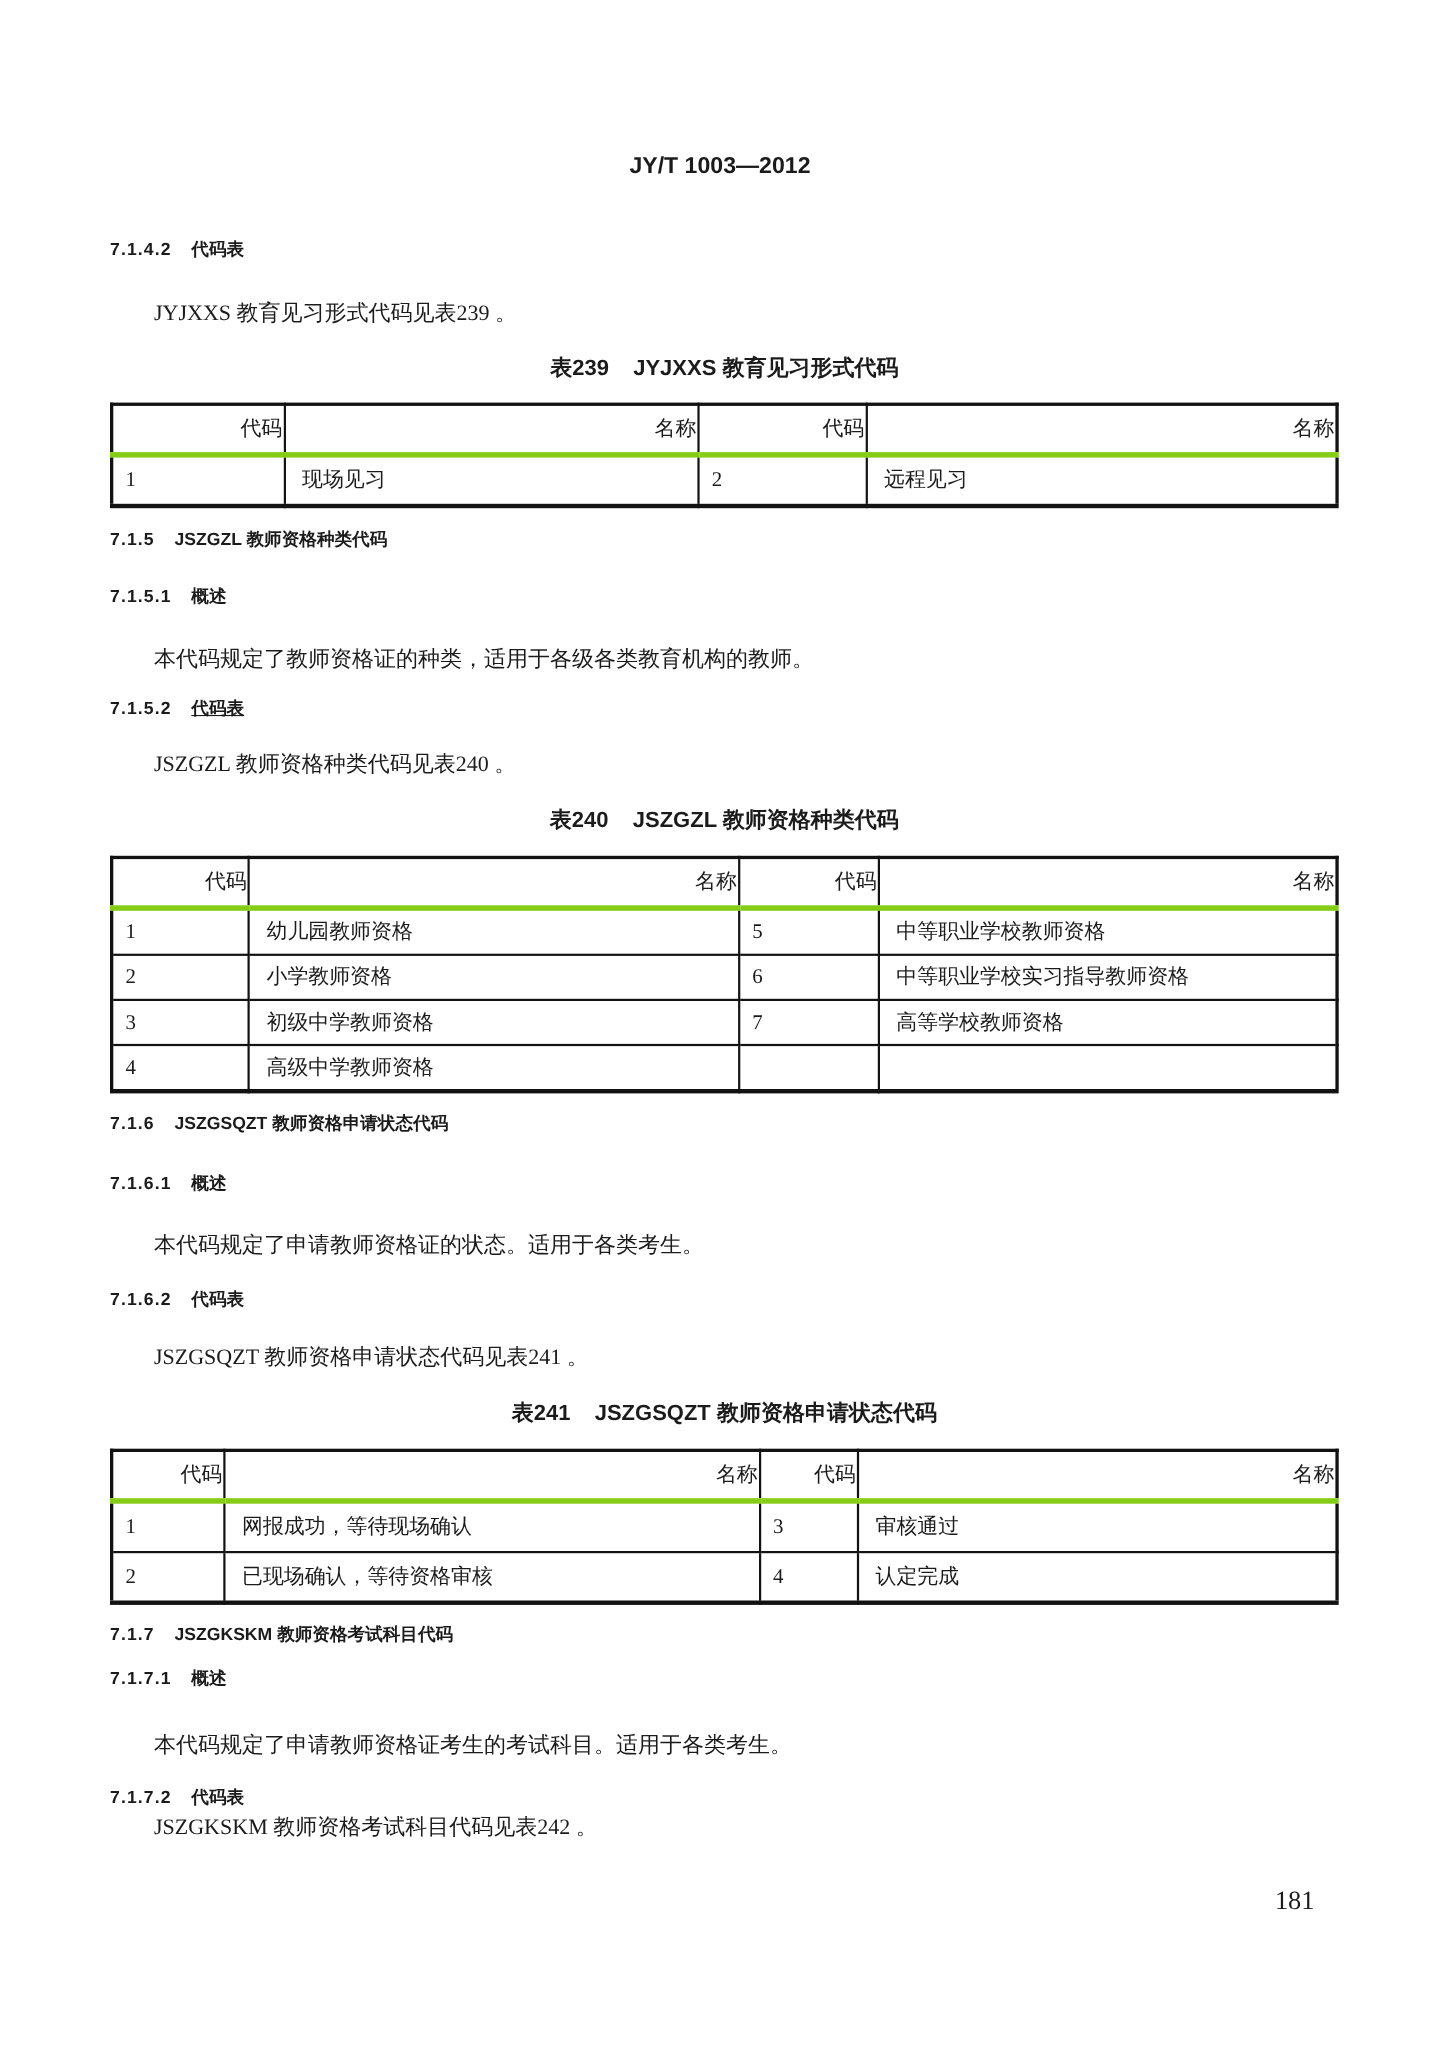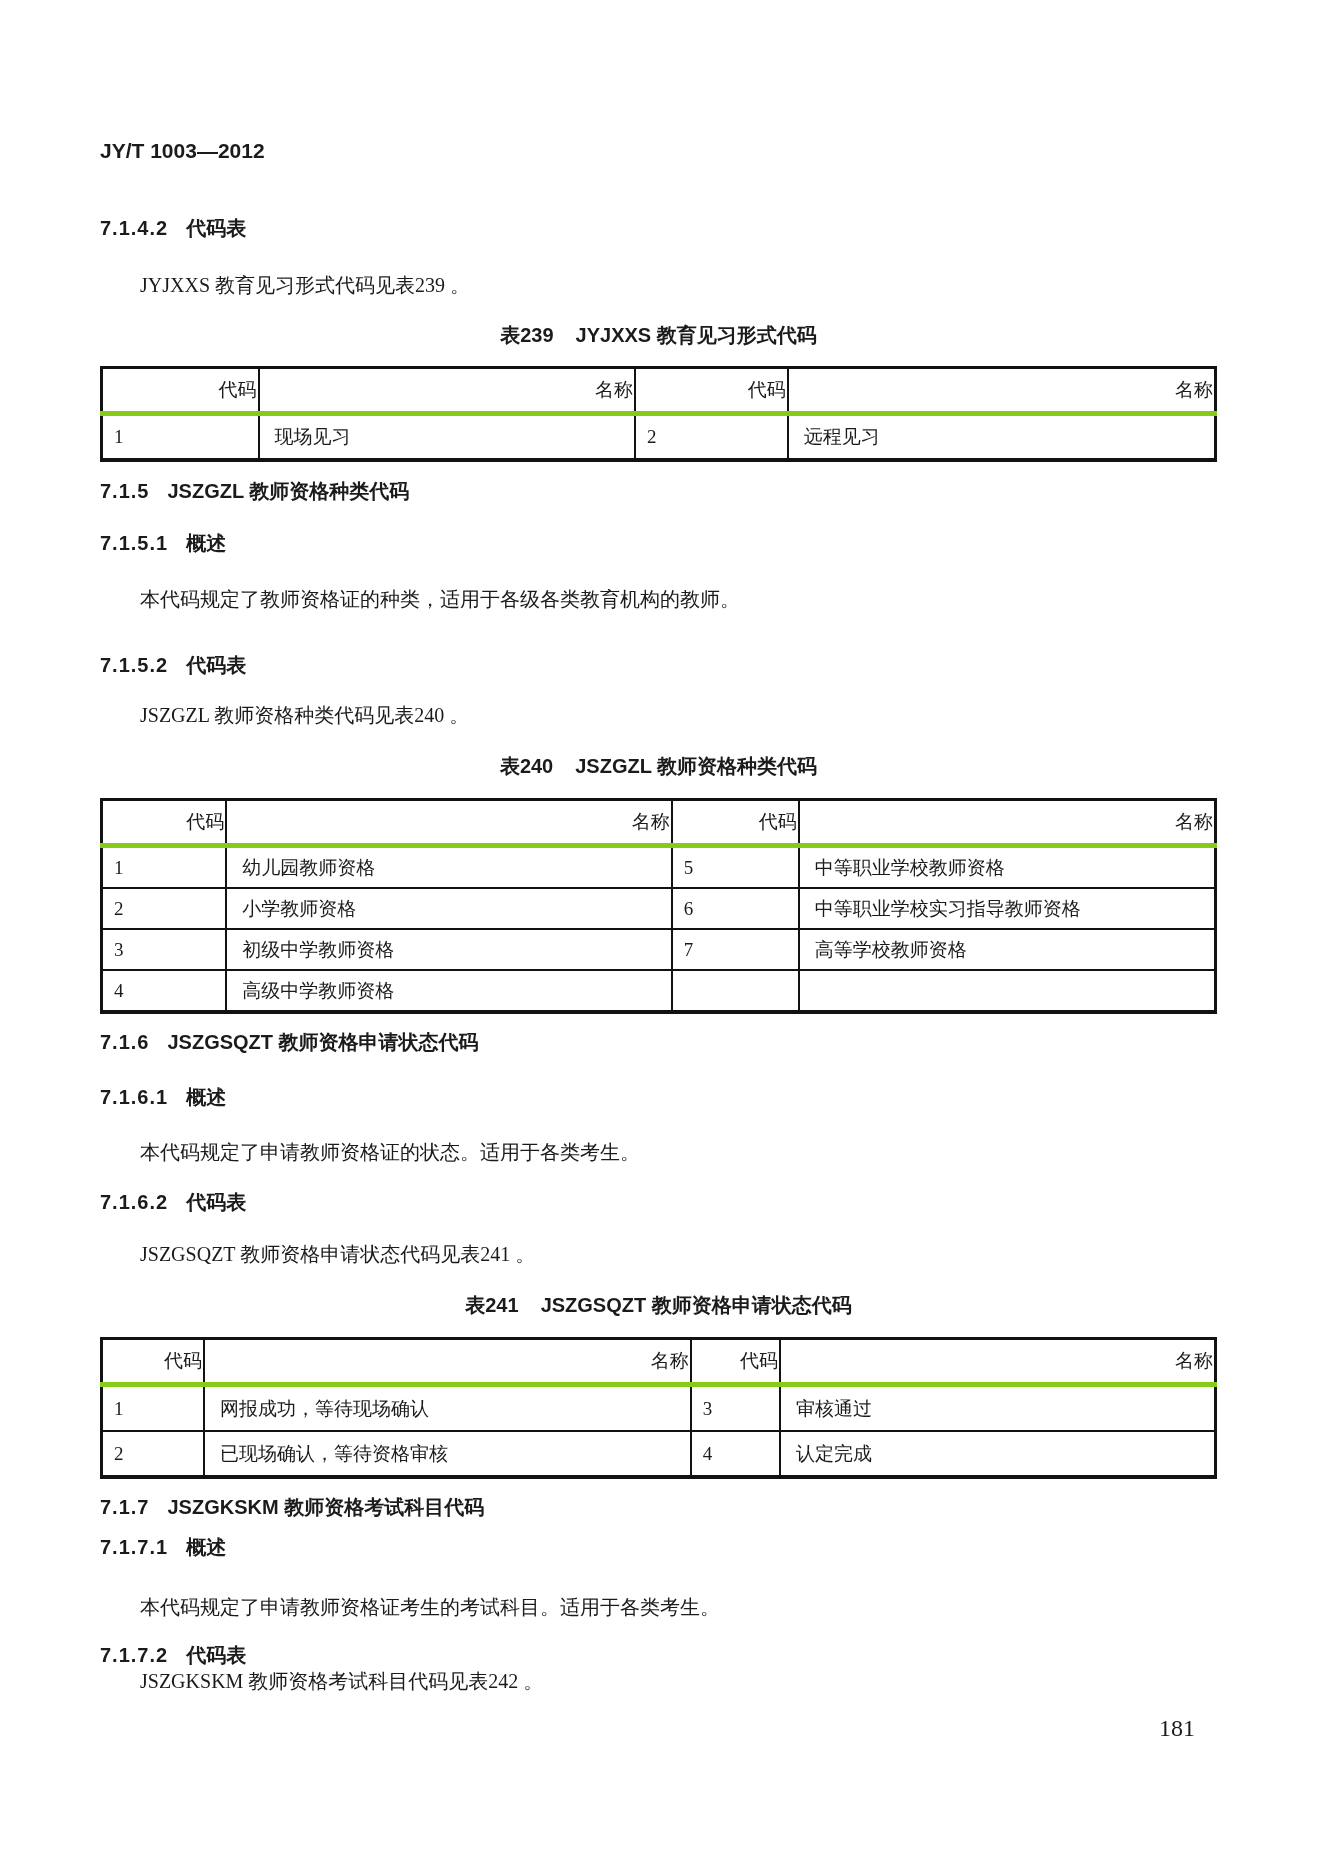--- a/index.html
+++ b/index.html
@@ -10,31 +10,31 @@
     color:#1b1b1b;
     font-family:"Liberation Serif", serif;
     overflow:hidden;
     margin:0 auto;
   }
   .content{
     position:absolute;left:100px;top:0;width:1117px;
     padding-top:138px;
   }
   .doc-code{
-    text-align:left;
+    text-align:center;
     font-family:"Liberation Sans", sans-serif;
     font-weight:bold;
     font-size:21px;
     line-height:26px;
     padding-right:8px;
   }
   .heading{
     font-family:"Liberation Sans", sans-serif;
     font-weight:bold;
-    font-size:20px;
+    font-size:16px;
     line-height:26px;
     white-space:nowrap;
   }
   .heading .hnum{display:inline-block;margin-right:18px;letter-spacing:1px;}
   .body-para{
     margin:0;
     font-family:"Liberation Serif", serif;
     font-size:20px;
     line-height:26px;
     text-indent:40px;
@@ -82,21 +82,21 @@
     position:absolute;
     top:1716px;
     right:128px;
     font-family:"Liberation Serif", serif;
     font-size:24px;
     line-height:24px;
   }
   
   .mt-h7142{margin-top:51px;}  .mt-p239{margin-top:31px;}  .mt-cap239{margin-top:24px;} .mt-t239{margin-top:18px;}
   .mt-h715{margin-top:16px;}   .mt-h7151{margin-top:26px;} .mt-p7151{margin-top:30px;}
-  .mt-h7152{margin-top:40px;}  .mt-p240{margin-top:24px;}  .mt-cap240{margin-top:25px;} .mt-t240{margin-top:19px;}
+  .mt-h7152{margin-top:20px;text-decoration:underline;}  .mt-p240{margin-top:24px;}  .mt-cap240{margin-top:25px;} .mt-t240{margin-top:19px;}
   .mt-h716{margin-top:15px;}   .mt-h7161{margin-top:29px;} .mt-p7161{margin-top:29px;}
   .mt-h7162{margin-top:24px;}  .mt-p241{margin-top:26px;}  .mt-cap241{margin-top:25px;} .mt-t241{margin-top:19px;}
   .mt-h717{margin-top:15px;}   .mt-h7171{margin-top:14px;} .mt-p7171{margin-top:34px;}
   .mt-h7172{margin-top:22px;}  .mt-p242{}
 </style>
 </head>
 <body>
 
 <div class="page">
   <div class="content">

